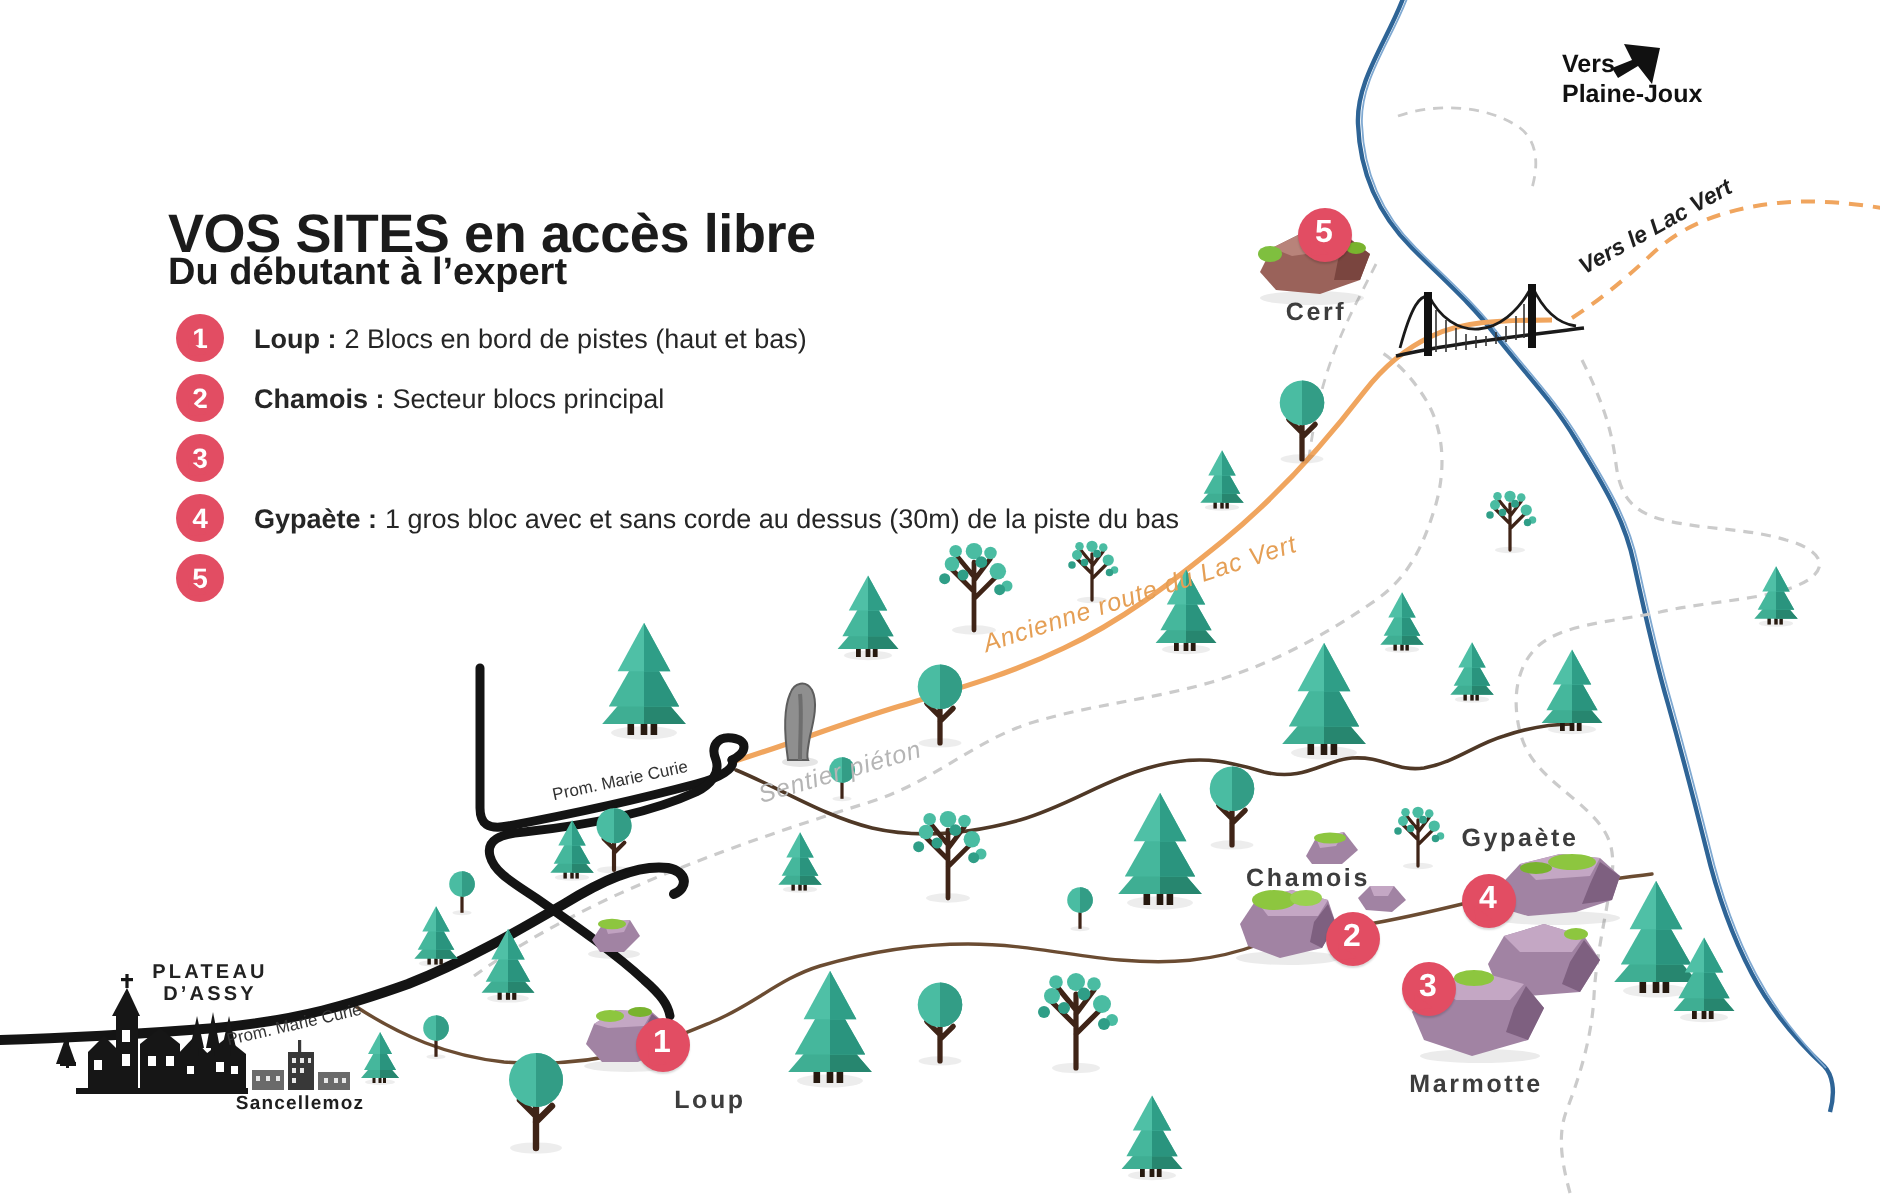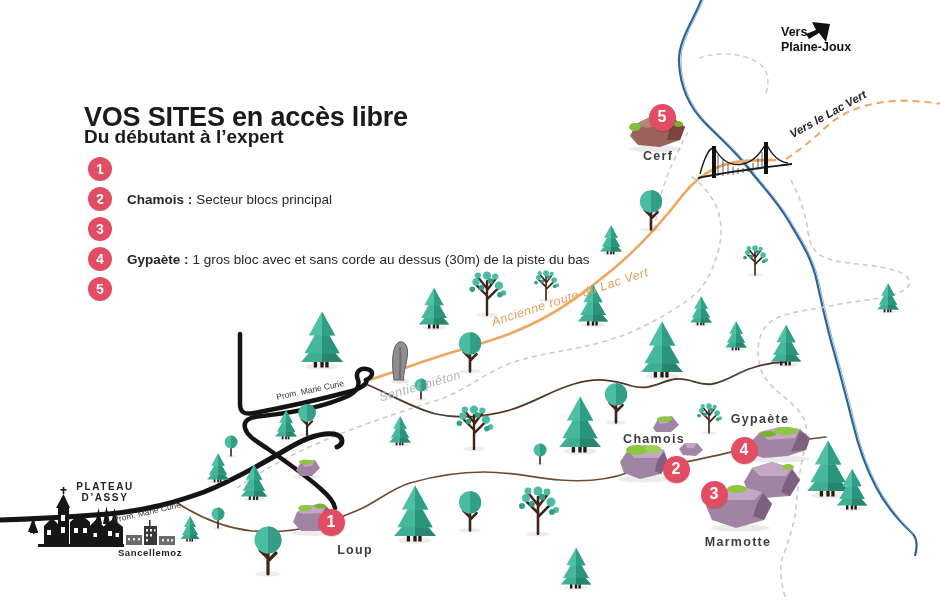--- a/index.html
+++ b/index.html
@@ -328,20 +328,21 @@
         <ellipse cx="678" cy="124" rx="5" ry="3" fill="#79b32e"></ellipse>
       </g>
     </g>
   </svg>
 
   <div class="abs title">VOS SITES en accès libre</div>
   <div class="abs subtitle">Du débutant à l’expert</div>
 
   <div class="legend-row lr0">
     <span class="lpin">1</span>
+    <span class="legend-text"><b>Loup :</b><span>2 Blocs en bord de pistes (haut et bas)</span></span>
   </div>
   <div class="legend-row lr1">
     <span class="lpin">2</span>
     <span class="legend-text"><b>Chamois :</b><span>Secteur blocs principal</span></span>
   </div>
   <div class="legend-row lr2">
     <span class="lpin">3</span>
   </div>
   <div class="legend-row lr3">
     <span class="lpin">4</span>

